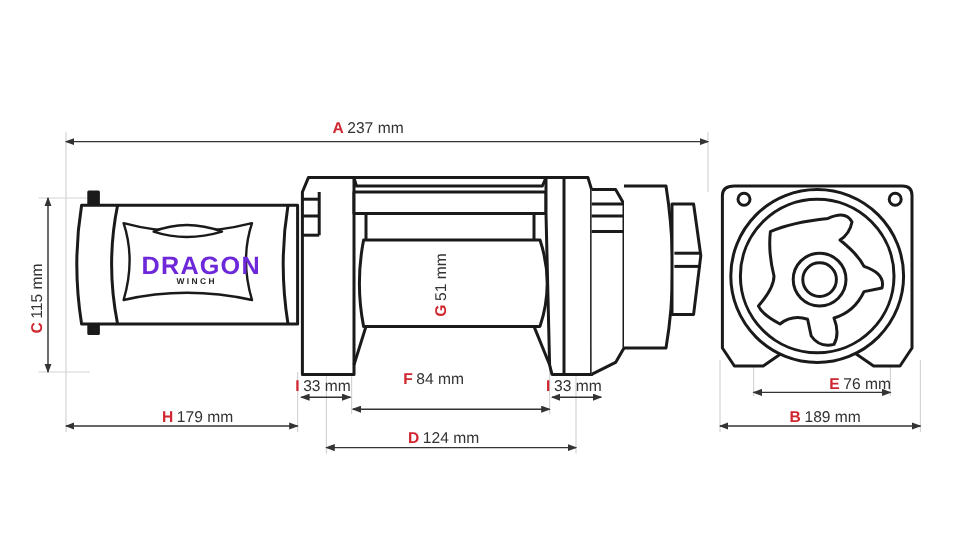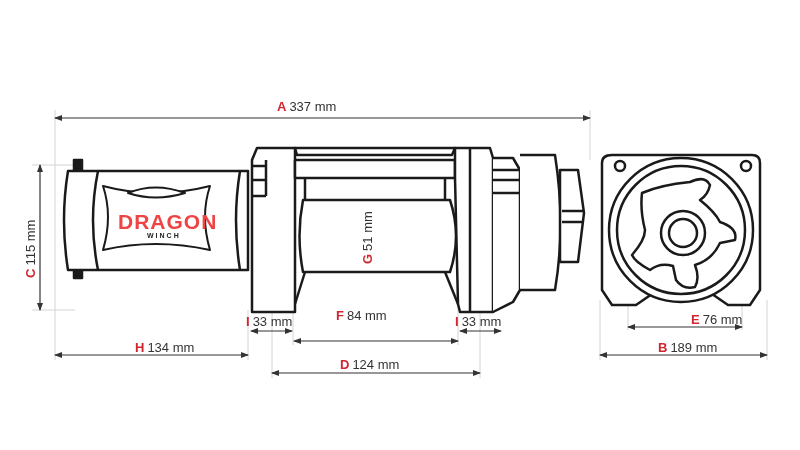--- a/index.html
+++ b/index.html
@@ -4,21 +4,21 @@
   <style>
     html, body { margin: 0; padding: 0; background: #ffffff; }
     body { width: 800px; height: 450px; position: relative; overflow: hidden;
            font-family: "Liberation Sans", "DejaVu Sans", sans-serif; }
     #diagram { position: absolute; left: 0; top: 0; width: 800px; height: 450px; }
     .lbl { position: absolute; font-size: 13px; color: #333333; white-space: nowrap; line-height: 14px; }
     .lbl .k { color: #d0262f; font-weight: bold; margin-right: 3px; }
     .vlbl { position: absolute; font-size: 13px; color: #333333; white-space: nowrap;
             transform: rotate(-90deg); transform-origin: left top; line-height: 14px; }
     .vlbl .k { color: #d0262f; font-weight: bold; margin-right: 3px; }
-    .logo-main { position: absolute; font-weight: bold; font-size: 21px; letter-spacing: 1px; color: #ef4444; }
+    .logo-main { position: absolute; font-weight: bold; font-size: 21px; letter-spacing: 1px; color: #6d28d9; }
     .logo-sub { position: absolute; font-weight: bold; font-size: 7px; letter-spacing: 2px; color: #222; }
   </style>
 </head>
 <body>
 
 <svg id="diagram" viewBox="0 0 800 450" xmlns="http://www.w3.org/2000/svg">
   <defs>
     <marker id="arr" markerWidth="8" markerHeight="6" refX="7" refY="3" orient="auto" markerUnits="userSpaceOnUse">
       <path d="M0,0 L8,3 L0,6 Z" fill="#333"></path>
     </marker>
@@ -105,21 +105,21 @@
     <path d="M642,193 Q660,185 690,182 Q705,175 710,185 Q708,195 700,200 Q715,212 720,222 Q738,228 735,240 L720,243 Q712,260 695,265 Q700,278 695,287 Q683,290 676,280 L673,266 Q660,262 650,270 Q635,262 632,255 Q645,240 645,230 Q640,210 642,193 Z"></path>
     <circle cx="683" cy="233" r="22"></circle>
     <circle cx="683" cy="233" r="14"></circle>
   </g>
 </svg>
 
 <div class="logo-main" style="left:118px; top:210px;">DRAGON</div>
 <div class="logo-sub" style="left:147px; top:232px;">WINCH</div>
 
 <div class="lbl" style="left:277px; top:100px;">
-  <span class="k">A</span><span>337 mm</span>
+  <span class="k">A</span><span>237 mm</span>
 </div>
 
 <div class="vlbl" style="left:24px; top:278px;">
   <span class="k">C</span><span>115 mm</span>
 </div>
 
 <div class="vlbl" style="left:361px; top:264px;">
   <span class="k">G</span><span>51 mm</span>
 </div>
 
@@ -129,21 +129,21 @@
 
 <div class="lbl" style="left:336px; top:309px;">
   <span class="k">F</span><span>84 mm</span>
 </div>
 
 <div class="lbl" style="left:455px; top:315px;">
   <span class="k">I</span><span>33 mm</span>
 </div>
 
 <div class="lbl" style="left:135px; top:341px;">
-  <span class="k">H</span><span>134 mm</span>
+  <span class="k">H</span><span>179 mm</span>
 </div>
 
 <div class="lbl" style="left:340px; top:358px;">
   <span class="k">D</span><span>124 mm</span>
 </div>
 
 <div class="lbl" style="left:659px; top:313px;margin-left:32px;">
   <span class="k">E</span><span>76 mm</span>
 </div>
 

